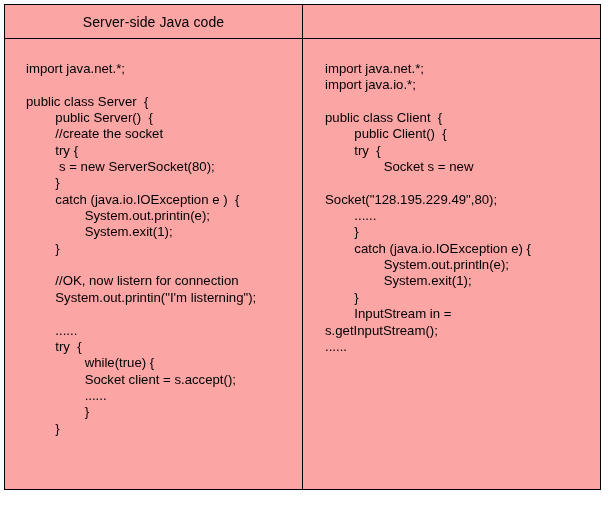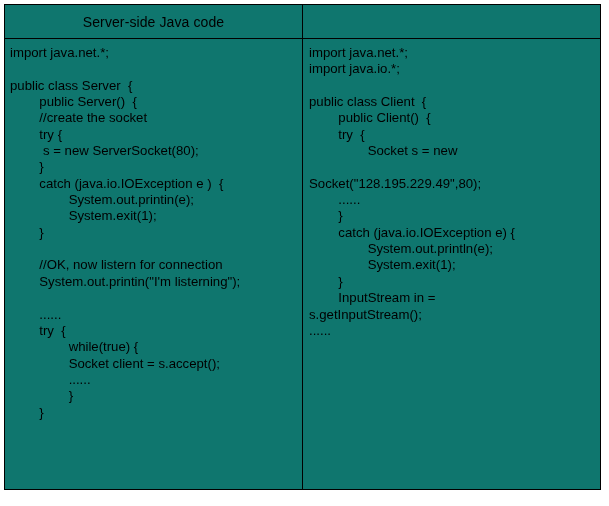--- a/index.html
+++ b/index.html
@@ -19,21 +19,21 @@
   #code-table {
     position: absolute;
     left: 4px;
     top: 4px;
     width: 597px;
     height: 486px;
     border: 1px solid #000000;
     box-sizing: border-box;
     display: flex;
     flex-direction: column;
-    background: #0f766e;
+    background: #fca5a5;
   }
 
   .header-row {
     display: flex;
     flex: 0 0 33px;
     border-bottom: 1px solid #000000;
   }
 
   .body-row {
     display: flex;
@@ -57,21 +57,21 @@
   .col-header {
     display: flex;
     align-items: center;
     justify-content: center;
     height: 100%;
     font-size: 14px;
     letter-spacing: 0.1px;
   }
 
   .code-block {
-    margin: 0;
+    margin: 16px;
     padding: 6px 4px 4px 5px;
     font-family: "Liberation Sans", sans-serif;
     font-size: 13.2px;
     line-height: 16.35px;
     white-space: pre-wrap;
     word-break: break-word;
     letter-spacing: 0px;
     color: #000000;
   }
 

